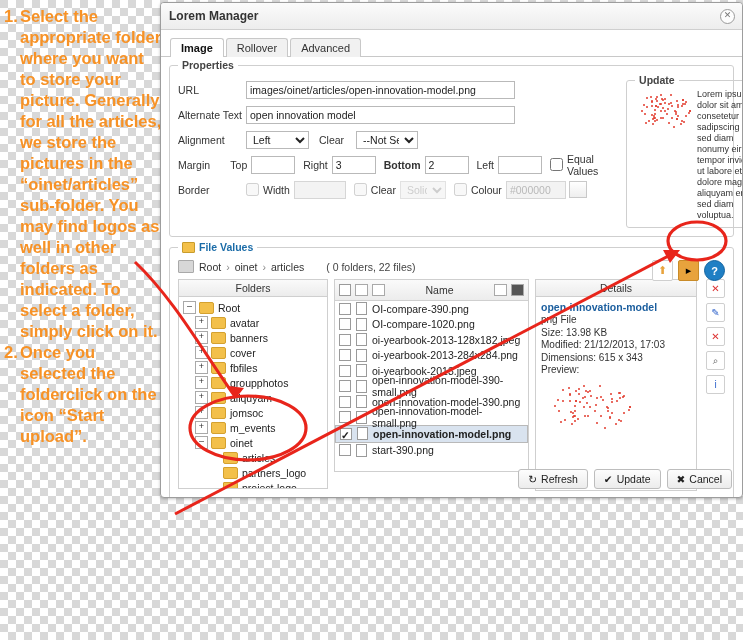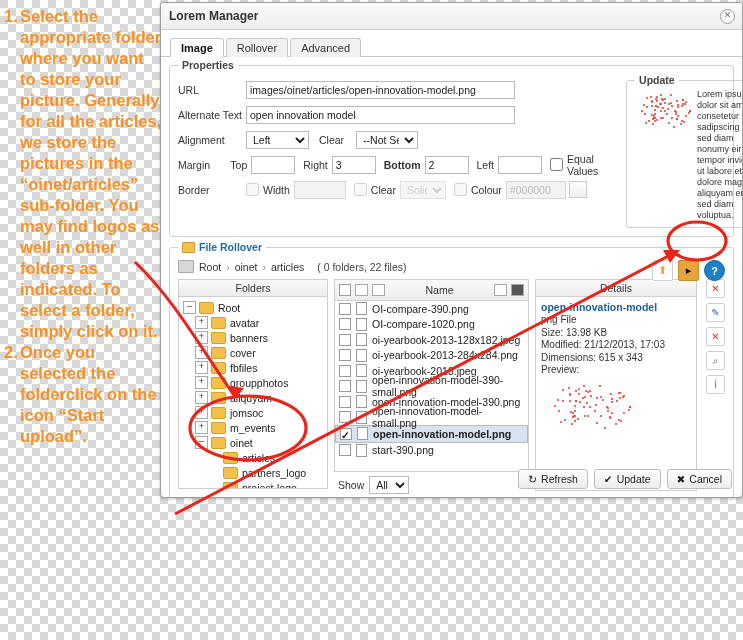--- a/index.html
+++ b/index.html
@@ -371,31 +371,31 @@
             </div>
           <div class="lorem">Lorem ipsum dolor sit amet, consetetur sadipscing elitr, sed diam nonumy eirmod tempor invidunt ut labore et dolore magna aliquyam erat, sed diam voluptua.</div>
         </div>
       </div>
     </div>
   </div>
 
   <div class="fb">
     <div class="fb-legend">
       <span style="display:inline-block;width:11px;height:9px;background:#f3c04a;border:1px solid #c89c2c;border-radius:1px;"></span>
-      <span>File Rollover</span>
+      <span>File Values</span>
     </div>
 
     <div class="crumbs">
       <span style="display:inline-block;width:14px;height:11px;background:#d7d7d7;border:1px solid #a9a9a9;border-radius:1px;"></span>
       <span>Root</span>
       <span class="crumb-sep">›</span>
       <span>oinet</span>
       <span class="crumb-sep">›</span>
       <span>articles</span>
-      <span class="count" style="margin-left:8px;text-align:center;">( 0 folders, 22 files)</span>
+      <span class="count" style="margin-left:17px;text-align:center;">( 0 folders, 22 files)</span>
     </div>
 
     <div class="fb-toolbar-icons">
       <div class="tool-ico" style="color:#e8a33d;">⬆</div>
       <div class="tool-ico" style="background:#e8a33d;border-color:#c98b28;">▸</div>
       <div class="tool-ico blue">?</div>
     </div>
 
     <div class="fb-body">
 
@@ -526,26 +526,20 @@
             <span class="fchk on">✓</span>
             <span class="fico"></span>
             <span>open-innovation-model.png</span>
           </div>
           <div class="frow">
             <span class="fchk"></span>
             <span class="fico"></span>
             <span>start-390.png</span>
           </div>
 
-        </div>
-        <div class="fb-footer">
-          <span>Show</span>
-          <select class="sel" style="width:40px;">
-            <option>All</option>
-          </select>
         </div>
       </div>
 
       <div class="details">
         <div class="col-head">Details</div>
         <div class="dbox">
           <div class="dname">open-innovation-model</div>
           <div class="dline">png File</div>
           <div class="dline">Size: 13.98 KB</div>
           <div class="dline">Modified: 21/12/2013, 17:03</div>

